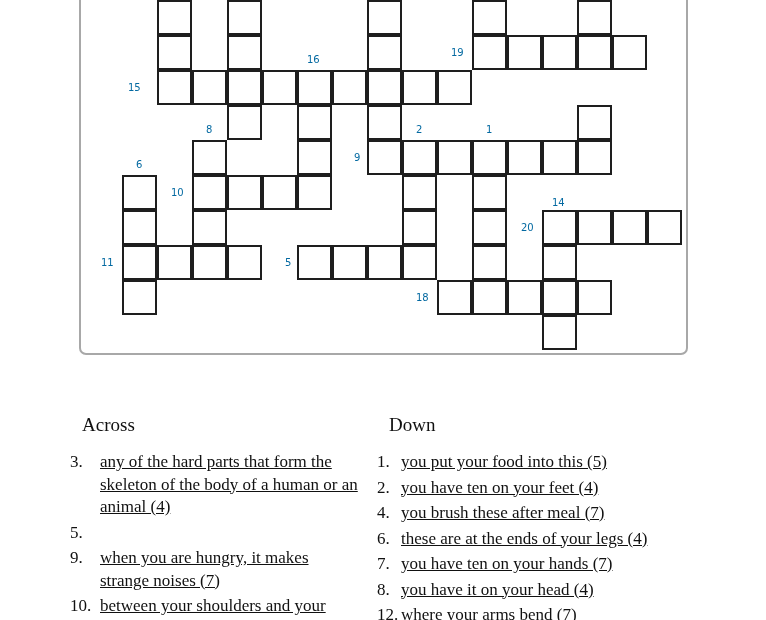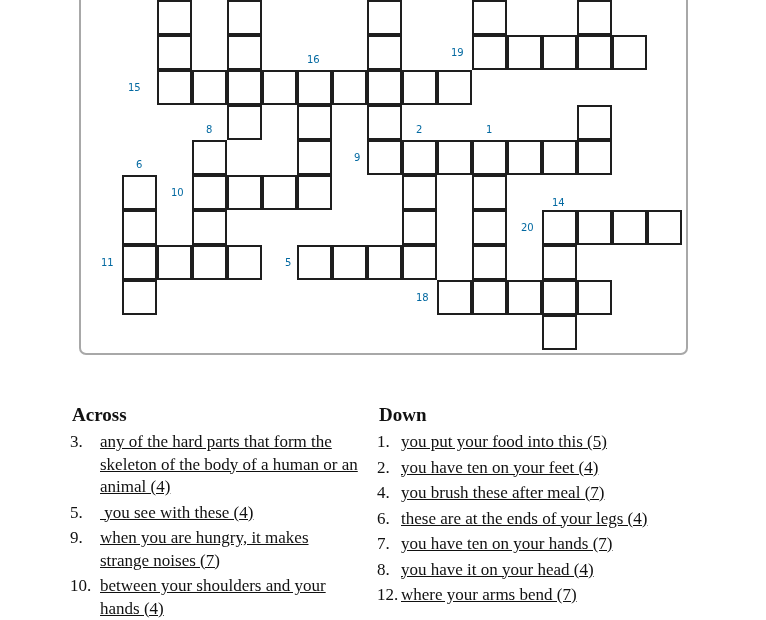--- a/index.html
+++ b/index.html
@@ -19,21 +19,21 @@
     background: #ffffff;
   }
   .cell-label {
     position: absolute; font-family: "DejaVu Sans", sans-serif;
     font-size: 10px; color: #0369a1; line-height: 14px; white-space: nowrap;
   }
   .clues { position: absolute; top: 400px; font-family: "Liberation Serif", serif; }
   .clues.across { left: 70px; width: 290px; }
   .clues.down { left: 377px; width: 320px; }
   .clues h2 {
-    margin: 2px; font-size: 19px; font-weight: bold; line-height: 26px; height: 27px;
+    margin: 12px; font-size: 19px; font-weight: normal; line-height: 26px; height: 27px;
     font-family: "Liberation Serif", serif;
   }
   .clue { display: flex; font-size: 17px; line-height: 22.5px; margin-bottom: 3px; }
   .clue .num { width: 30px; flex: 0 0 30px; }
   .clues.down .clue .num { width: 24px; flex: 0 0 24px; }
   .clue .txt { flex: 1; text-decoration: underline; }
   .clue.wide-gap .num { width: 56px; flex: 0 0 56px; }
 </style>
 </head>
 <body>
@@ -124,21 +124,20 @@
   </div>
 
 <div class="clues across">
   <h2>Across</h2>
   <div class="clue">
     <span class="num">3.</span>
     <span class="txt">any of the hard parts that form the skeleton of the body of a human or an animal (4)</span>
   </div>
   <div class="clue">
     <span class="num">5.</span>
-    <span class="txt" style="white-space:pre"> you see with these (4)</span>
   </div>
   <div class="clue">
     <span class="num">9.</span>
     <span class="txt">when you are hungry, it makes strange noises (7)</span>
   </div>
   <div class="clue">
     <span class="num">10.</span>
     <span class="txt">between your shoulders and your hands (4)</span>
   </div>
 </div>

